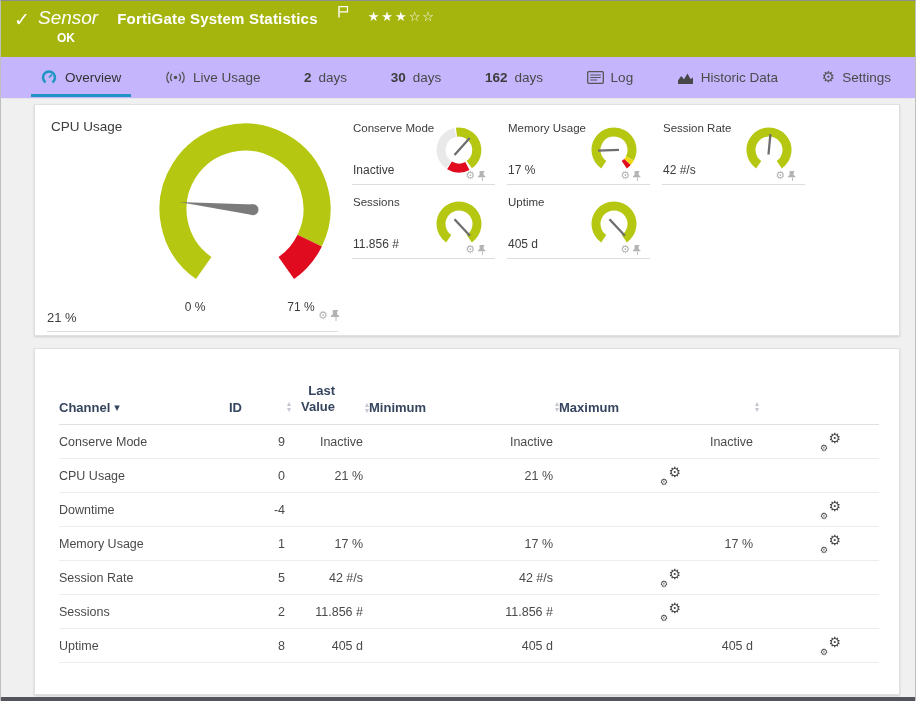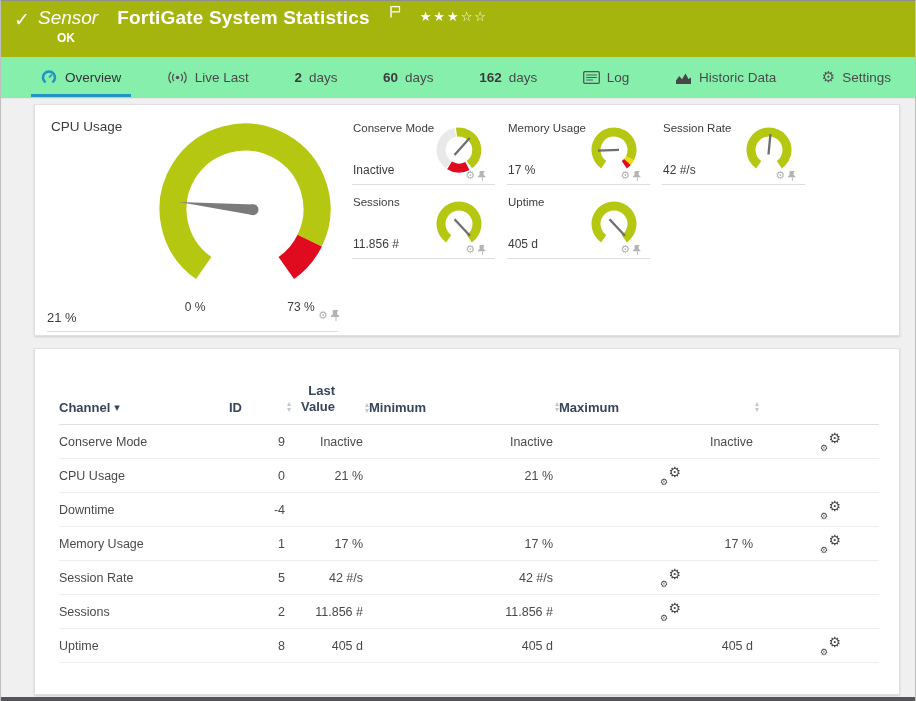--- a/index.html
+++ b/index.html
@@ -7,28 +7,28 @@
   body { font-family:"Liberation Sans", sans-serif; background:#f0f0f0; overflow:hidden; }
   .window { position:relative; width:916px; height:701px; background:#f0f0f0;
             border-left:1px solid #bfbfbf; border-right:1px solid #bfbfbf; border-top:1px solid #8f8f8f; }
 
   
   .sensor-header { position:relative; height:56px; background:var(--header_bg,#a5b50e); color:#fff; }
   .hdr-check { position:absolute; left:13px; top:7px; font-size:19px; font-weight:bold;
                font-family:"DejaVu Sans",sans-serif; }
   .hdr-line { position:absolute; left:37px; top:6px; display:flex; align-items:baseline; gap:19px; }
   .hdr-kind { font-style:italic; font-size:19px; }
-  .hdr-title { font-size:19px; font-weight:bold; letter-spacing:.2px; }
+  .hdr-title { font-size:15px; font-weight:bold; letter-spacing:.2px; }
   .hdr-flag { position:relative; top:-6px; }
   .hdr-stars { font-size:13px; letter-spacing:2px; position:relative; top:-3px;
                font-family:"DejaVu Sans",sans-serif; }
   .hdr-status { position:absolute; left:56px; top:30px; font-size:12px; font-weight:bold; }
 
   
-  .tabbar { height:42px; background:#86efac; border-bottom:1px solid #e7e7e7;
+  .tabbar { height:42px; background:#c4b5fd; border-bottom:1px solid #e7e7e7;
             display:flex; align-items:center; justify-content:space-between;
             padding:0 14px 0 30px;text-align:right; }
   .tab { position:relative; height:42px; display:flex; align-items:center; gap:7px;
          padding:0 10px; font-size:13.5px; color:#4a4a4a; cursor:pointer; white-space:nowrap; }
   .tab b { font-weight:bold; color:#3c3c3c; }
   .tab.active { color:#333; }
   .tab.active::after { content:""; position:absolute; left:0; right:0; bottom:2px; height:3px;
                        background:var(--accent_blue,#2095c3); }
   .ticon { flex:0 0 auto; }
   .glyph { font-family:"DejaVu Sans",sans-serif; font-style:normal; }
@@ -118,28 +118,28 @@
       <span>Overview</span>
     </div>
     <div class="tab">
       <svg class="ticon" width="21" height="15" viewBox="0 0 21 15">
         <circle cx="10.5" cy="7.5" r="1.8" fill="#555"></circle>
         <path d="M7 4 A4.8 4.8 0 0 0 7 11" fill="none" stroke="#555" stroke-width="1.3"></path>
         <path d="M4 2 A8 8 0 0 0 4 13" fill="none" stroke="#555" stroke-width="1.3"></path>
         <path d="M14 4 A4.8 4.8 0 0 1 14 11" fill="none" stroke="#555" stroke-width="1.3"></path>
         <path d="M17 2 A8 8 0 0 1 17 13" fill="none" stroke="#555" stroke-width="1.3"></path>
       </svg>
-      <span>Live Last</span>
+      <span>Live Usage</span>
     </div>
     <div class="tab">
       <b>2</b>
       <span>days</span>
     </div>
     <div class="tab">
-      <b>60</b>
+      <b>30</b>
       <span>days</span>
     </div>
     <div class="tab">
       <b>162</b>
       <span>days</span>
     </div>
     <div class="tab">
       <svg class="ticon" width="17" height="13" viewBox="0 0 17 13">
         <rect x="0.7" y="0.7" width="15.6" height="11.6" rx="1" fill="none" stroke="#555" stroke-width="1.3"></rect>
         <path d="M3.2 4 H13.8 M3.2 6.5 H13.8 M3.2 9 H10" stroke="#555" stroke-width="1.1" fill="none"></path>
@@ -163,21 +163,21 @@
     <section class="panel gauges-panel">
 
       <div class="cpu-title">CPU Usage</div>
       <svg class="cpu-svg" width="210" height="182" viewBox="0 0 210 182">
         <path class="arc-green" d="M 63.7 151 A 72 72 0 1 1 169.7 123.6" stroke-width="27"></path>
         <path class="arc-red" d="M 169.7 123.6 A 72 72 0 0 1 146.3 151" stroke-width="27"></path>
         <polygon points="39,85 113.5,87.6 112.5,97.9" fill="#7b7b7b"></polygon>
         <circle cx="113" cy="92.7" r="5.5" fill="#7b7b7b"></circle>
       </svg>
       <div class="scale-label scale-min">0 %</div>
-      <div class="scale-label scale-max">73 %</div>
+      <div class="scale-label scale-max">71 %</div>
       <div class="cpu-value">21 %</div>
       <div class="cell-icons cpu-icons">
         <span class="glyph gear-small">⚙</span>
         <svg width="10" height="11" viewBox="0 0 10 11">
           <path d="M3 0 h4 v1 l-0.8 0.6 v2.8 l2 1.4 v1.2 h-8.4 v-1.2 l2 -1.4 v-2.8 l-0.8 -0.6 z" fill="#b3b3b3"></path>
           <rect x="4.55" y="7" width="0.9" height="4" fill="#b3b3b3"></rect>
         </svg>
       </div>
       <div class="cpu-underline"></div>
 

